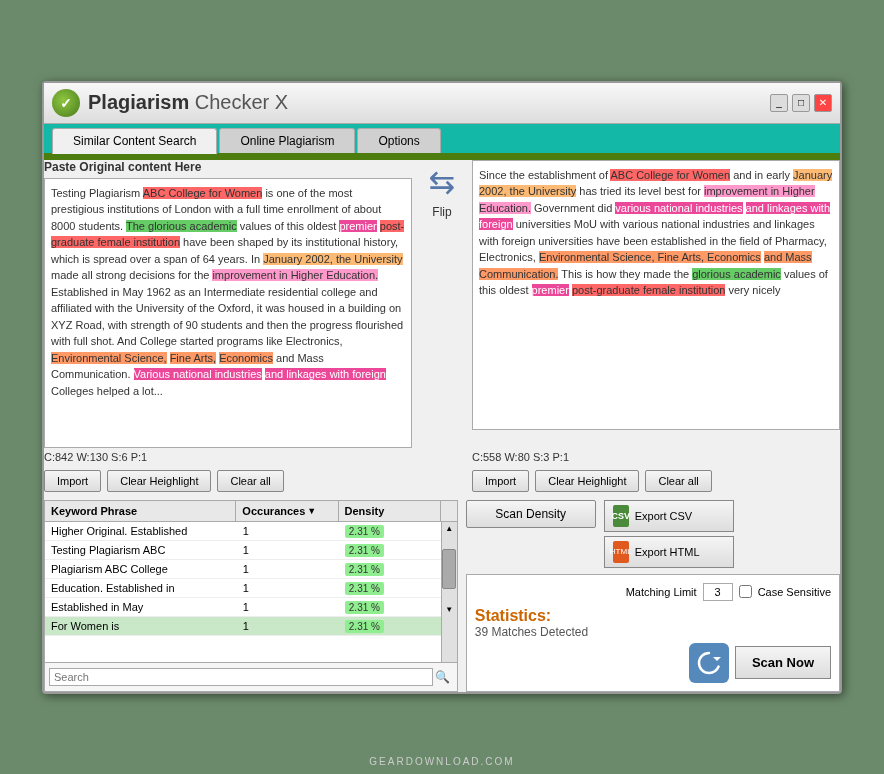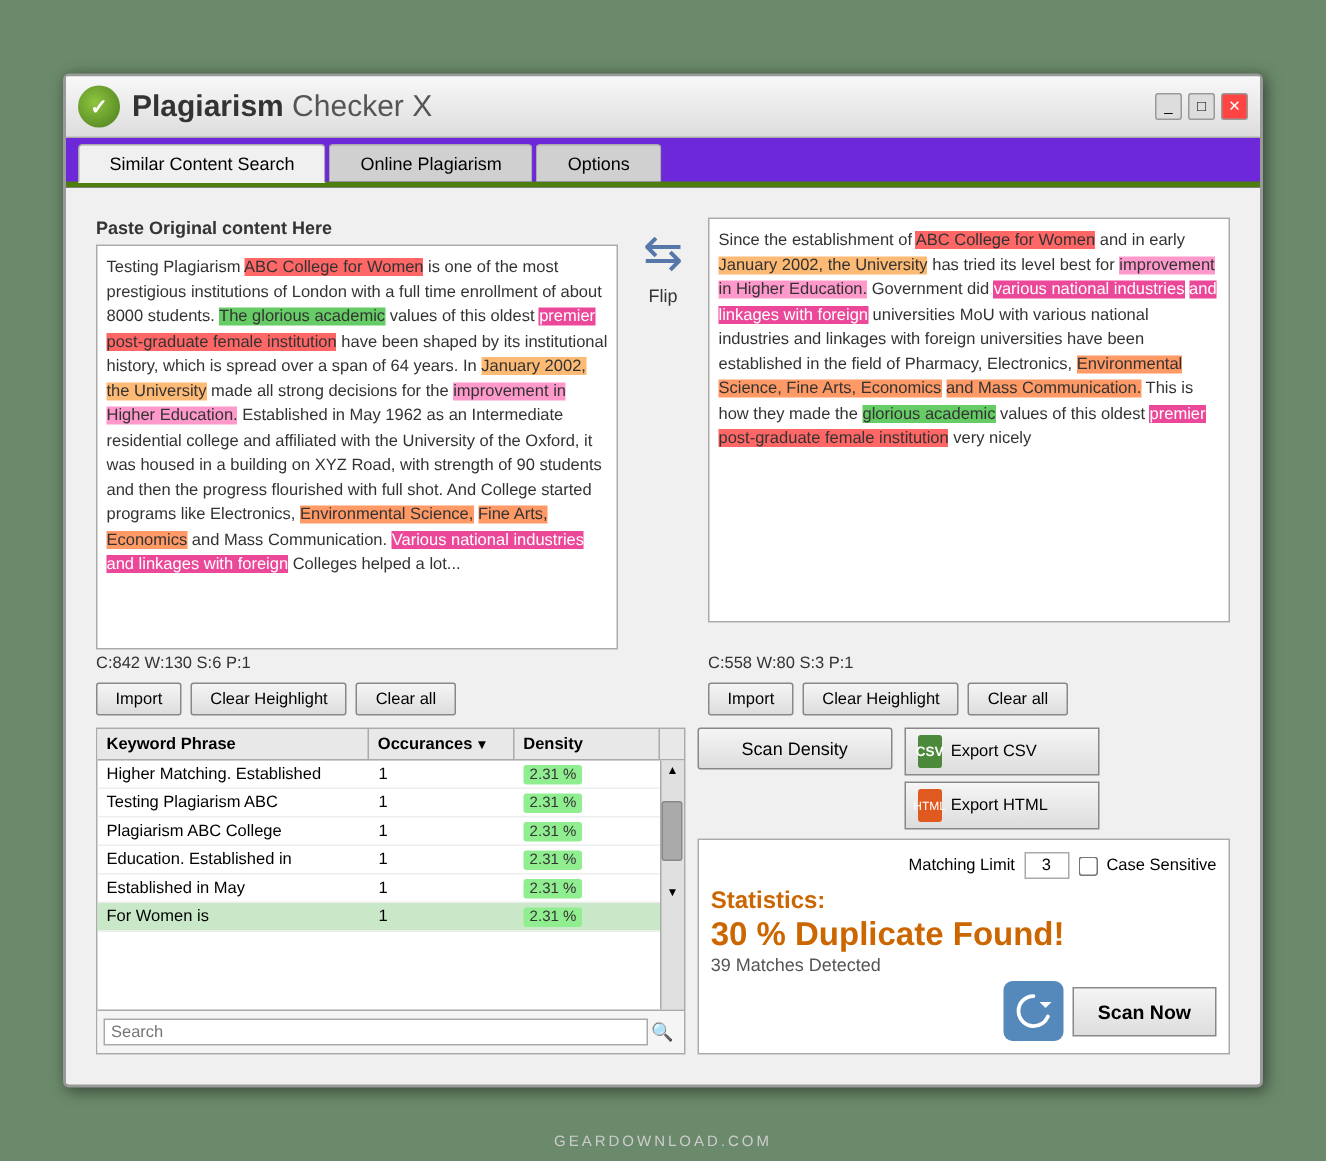--- a/index.html
+++ b/index.html
@@ -11,25 +11,25 @@
     .title-bar-left { display: flex; align-items: center; gap: 8px; }
     .app-icon { width: 28px; height: 28px; background: radial-gradient(circle at 40% 40%, #8dc63f, #4a7a1e); border-radius: 50%; display: flex; align-items: center; justify-content: center; }
     .app-icon::after { content: "✓"; color: white; font-size: 14px; font-weight: bold; }
     .title-text { font-size: 20px; }
     .title-bold { font-weight: bold; color: #333; }
     .title-light { font-weight: normal; color: #555; }
     .title-controls { display: flex; gap: 4px; }
     .title-btn { width: 18px; height: 18px; border: 1px solid #999; background: #ddd; cursor: pointer; font-size: 10px; display: flex; align-items: center; justify-content: center; border-radius: 2px; }
     .title-btn.close { background: #f44; color: white; }
     
-    .tabs { display: flex; gap: 2px; padding: 4px 8px 0; background: #6d28d9; border-bottom: 4px solid #4d7c0f; }
+    .tabs { display: flex; gap: 2px; padding: 4px 8px 0; background: #14b8a6; border-bottom: 7px solid #4d7c0f; }
     .tab { padding: 5px 20px; border: 1px solid #aaa; border-bottom: none; background: #d0d0d0; cursor: pointer; font-size: 12px; border-radius: 3px 3px 0 0; }
     .tab.active { background: #f0f0f0; border-bottom: 1px solid #f0f0f0; margin-bottom: -1px; }
     
-    .content { padding: 20px; }
+    .content { padding: 0; }
     .panel { flex: 1; }
     .panel-label { font-size: 12px; font-weight: bold; color: #333; margin-bottom: 4px; }
     .text-area { width: 100%; height: 270px; border: 1px solid #aaa; background: white; padding: 6px; font-size: 11px; line-height: 1.5; overflow-y: auto; resize: none; color: #333; }
     
     .flip-area { width: 60px; display: flex; flex-direction: column; align-items: center; justify-content: center; }
     .flip-icon { width: 45px; height: 45px; display: flex; align-items: center; justify-content: center; cursor: pointer; }
     .flip-arrow { font-size: 32px; color: #5577aa; }
     .flip-label { font-size: 12px; color: #333; }
     
     .status-bar { font-size: 11px; color: #333; padding: 3px 0; }
@@ -177,21 +177,21 @@
           <div class="kw-col occ">
             <span>Occurances</span>
             <span class="sort-arrow">▼</span>
           </div>
           <div class="kw-col density">Density</div>
           <div style="width:16px;"></div>
         </div>
         <div style="display:flex; flex:1;">
           <div class="kw-body" style="flex:1;">
             <div class="kw-row">
-              <div class="kw-cell phrase">Higher Matching. Established</div>
+              <div class="kw-cell phrase">Higher Original. Established</div>
               <div class="kw-cell occ">1</div>
               <div class="kw-cell density"><span class="density-green">2.31 %</span></div>
             </div>
             <div class="kw-row">
               <div class="kw-cell phrase">Testing Plagiarism ABC</div>
               <div class="kw-cell occ">1</div>
               <div class="kw-cell density"><span class="density-green">2.31 %</span></div>
             </div>
             <div class="kw-row">
               <div class="kw-cell phrase">Plagiarism ABC College</div>
@@ -247,21 +247,20 @@
         </div>
 
         <div class="stats-box">
           <div class="matching-limit">
             <span>Matching Limit</span>
             <input type="text" class="limit-input" value="3" style="">
             <input type="checkbox" style="">
             <span>Case Sensitive</span>
           </div>
           <div class="stats-title">Statistics:</div>
-          <div class="stats-pct">30 % Duplicate Found!</div>
           <div class="stats-matches">39 Matches Detected</div>
           <div class="scan-now-area">
             <div class="scan-now-icon">
               <svg width="28" height="28" viewBox="0 0 28 28">
                 <path d="M14 4 C8.5 4 4 8.5 4 14 C4 19.5 8.5 24 14 24 C18.3 24 22 21.4 23.6 17.6" stroke="white" stroke-width="2.5" fill="none" stroke-linecap="round"></path>
                 <polygon points="22,12 26,8 18,8" fill="white"></polygon>
               </svg>
             </div>
             <button class="scan-now-btn">Scan Now</button>
           </div>

